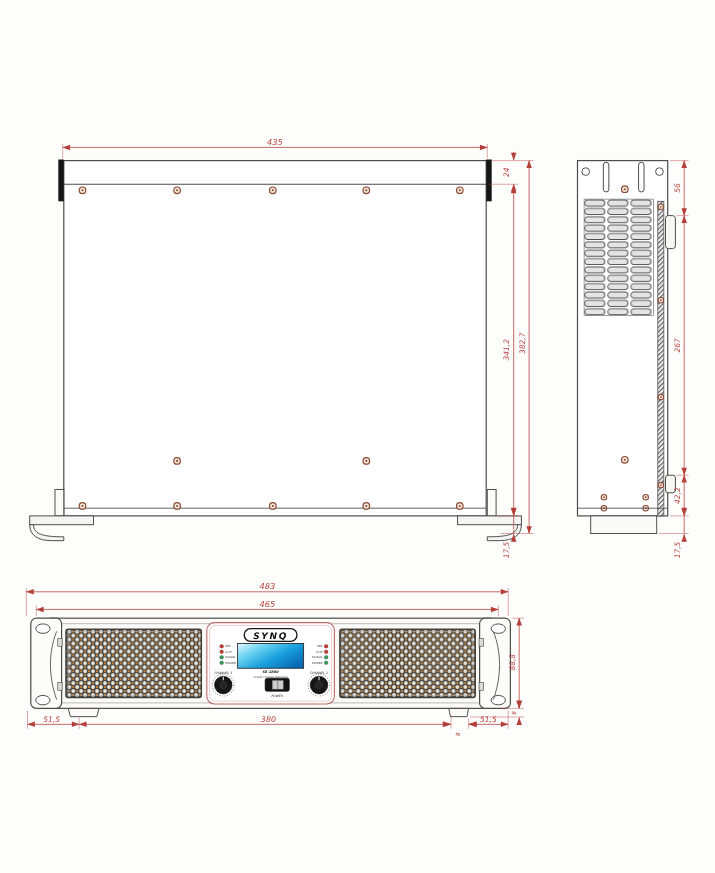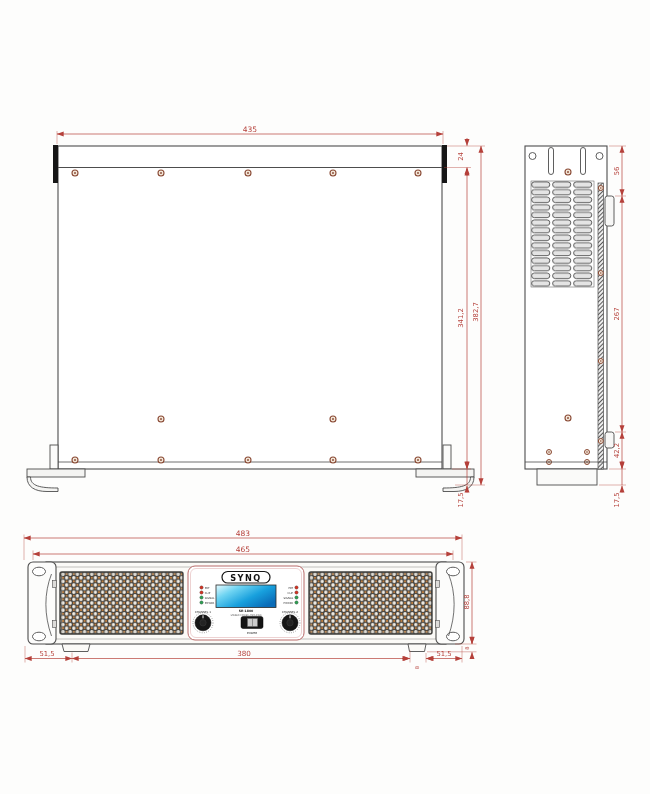--- a/index.html
+++ b/index.html
@@ -1,16 +1,16 @@
 <!DOCTYPE html>
 <html><head>
 <meta charset="utf-8">
 <style>
   html,body{margin:0;padding:0;background:#ffffff;}
-  .canvas{position:relative;width:650px;height:794px;background:#fdfdfc;overflow:hidden;}
+  .canvas{position:relative;width:650px;height:794px;background:#fdfdfc;overflow:hidden;font-style:italic;}
   svg{display:block;}
   text{font-family:"DejaVu Sans",sans-serif;}
   .dim{fill:#b5403a;}
   .dimline{stroke:#b5403a;stroke-width:0.7;fill:none;}
   .extline{stroke:#b5403a;stroke-width:0.45;fill:none;opacity:0.9;}
   .outl{stroke:#4d4d4d;fill:#ffffff;}
   .ln{stroke:#4d4d4d;fill:none;}
 </style>
 </head>
 <body>

